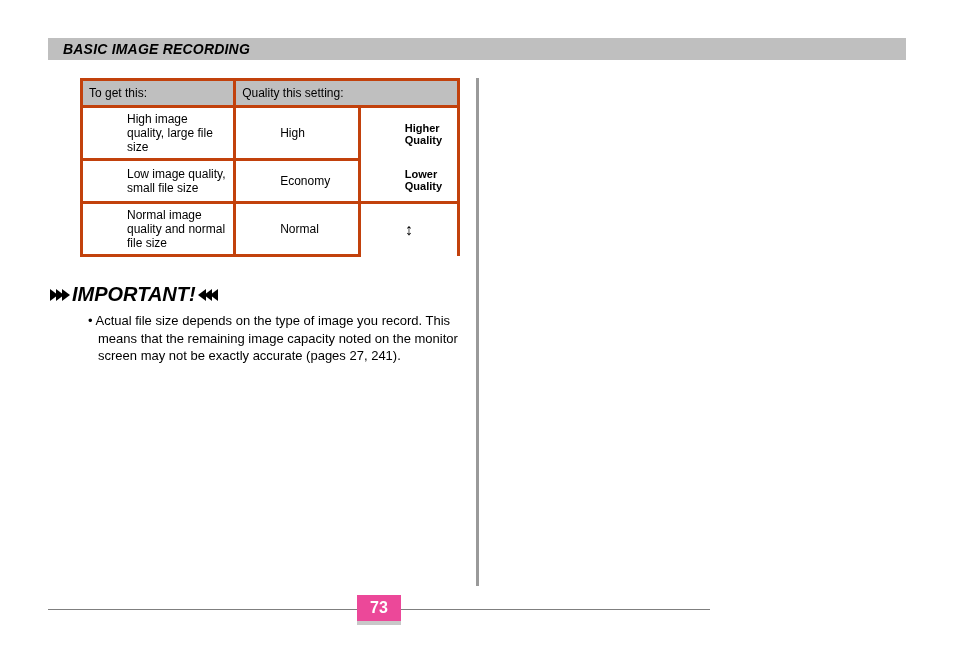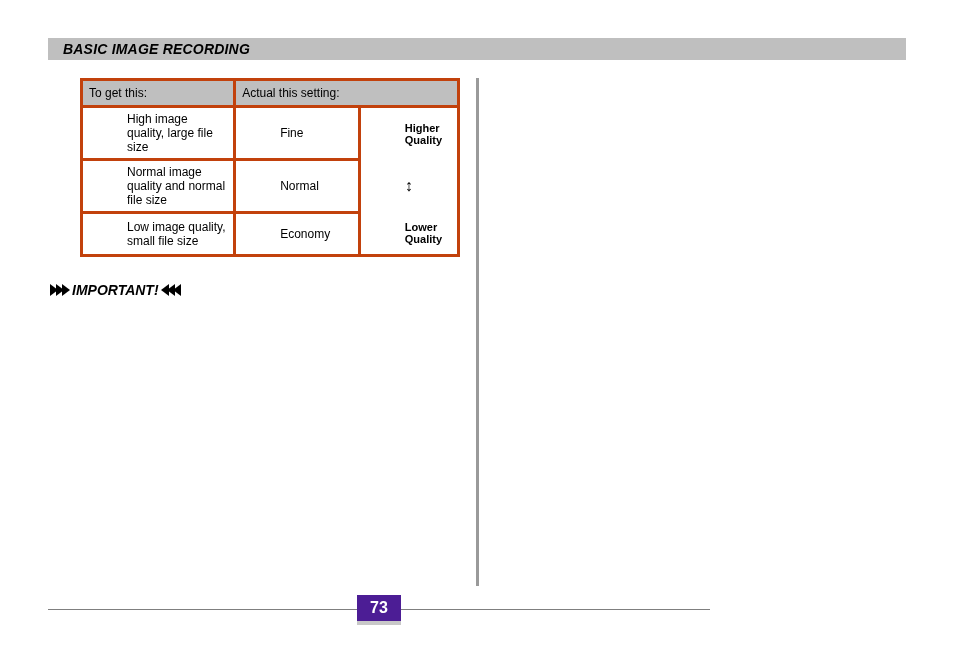--- a/index.html
+++ b/index.html
@@ -74,21 +74,21 @@
   .important-block {
     margin-top: 24px;
     font-size: 13px;
     line-height: 1.35;
   }
   .important-heading {
     display: flex;
     align-items: center;
     font-weight: bold;
     font-style: italic;
-    font-size: 14px;
+    font-size: 20px;
     margin-left: -30px;
   }
   .chev {
     display: inline-flex;
     align-items: center;
   }
   .chev svg {
     width: 8px;
     height: 12px;
   }
@@ -128,21 +128,21 @@
     background: #000;
     opacity: 0.5;
   }
   .page-badge {
     position: absolute;
     left: 50%;
     top: 0;
     transform: translateX(-50%);
     width: 44px;
     height: 26px;
-    background: #4c1d95;
+    background: #ec4899;
     display: flex;
     align-items: center;
     justify-content: center;
     font-weight: bold;
     color: #fff;
     font-size: 16px;
     box-shadow: 0 4px 0 #c8c8c8;
   }
   .no-border-top { border-top: none !important; }
   .no-border-bottom { border-bottom: none !important; }
@@ -155,41 +155,41 @@
   <div class="section-title-bar">
     <span>BASIC IMAGE RECORDING</span>
   </div>
 
   <div class="content-left">
 
     <table class="quality">
       <thead>
         <tr>
           <th>To get this:</th>
-          <th colspan="2">Actual this setting:</th>
+          <th colspan="2">Quality this setting:</th>
         </tr>
       </thead>
       <tbody>
         <tr>
           <td style="width:195px">High image quality, large file size</td>
-          <td style="width:105px">Fine</td>
+          <td style="width:105px">High</td>
           <td style="width:60px" class="quality-col3 no-border-bottom">Higher Quality</td>
+        </tr>
+        <tr>
+          <td>Low image quality, small file size</td>
+          <td>Economy</td>
+          <td class="quality-col3 no-border-top">Lower Quality</td>
         </tr>
         <tr>
           <td>Normal image quality and normal file size</td>
           <td>Normal</td>
           <td class="quality-col3 no-border-top no-border-bottom">
             <span class="arrow-updown">↕</span>
           </td>
         </tr>
-        <tr>
-          <td>Low image quality, small file size</td>
-          <td>Economy</td>
-          <td class="quality-col3 no-border-top">Lower Quality</td>
-        </tr>
       </tbody>
     </table>
 
     <div class="important-block">
       <div class="important-heading">
         <span class="chev right">
           <svg viewBox="0 0 8 12">
               <path d="M0 0 L8 6 L0 12 Z" fill="#000"></path>
             </svg>
         </span>
@@ -212,20 +212,24 @@
         <span class="chev left">
           <svg viewBox="0 0 8 12">
               <path d="M8 0 L0 6 L8 12 Z" fill="#000"></path>
             </svg>
         </span>
         <span class="chev left">
           <svg viewBox="0 0 8 12">
               <path d="M8 0 L0 6 L8 12 Z" fill="#000"></path>
             </svg>
         </span>
+      </div>
+      <div class="important-body">
+        <span>•</span>
+        <span>Actual file size depends on the type of image you record. This means that the remaining image capacity noted on the monitor screen may not be exactly accurate (pages 27, 241).</span>
       </div>
     </div>
 
   </div>
 
   <div class="column-divider"></div>
 
   <div class="footer">
     <div class="footer-line"></div>
     <div class="page-badge">

